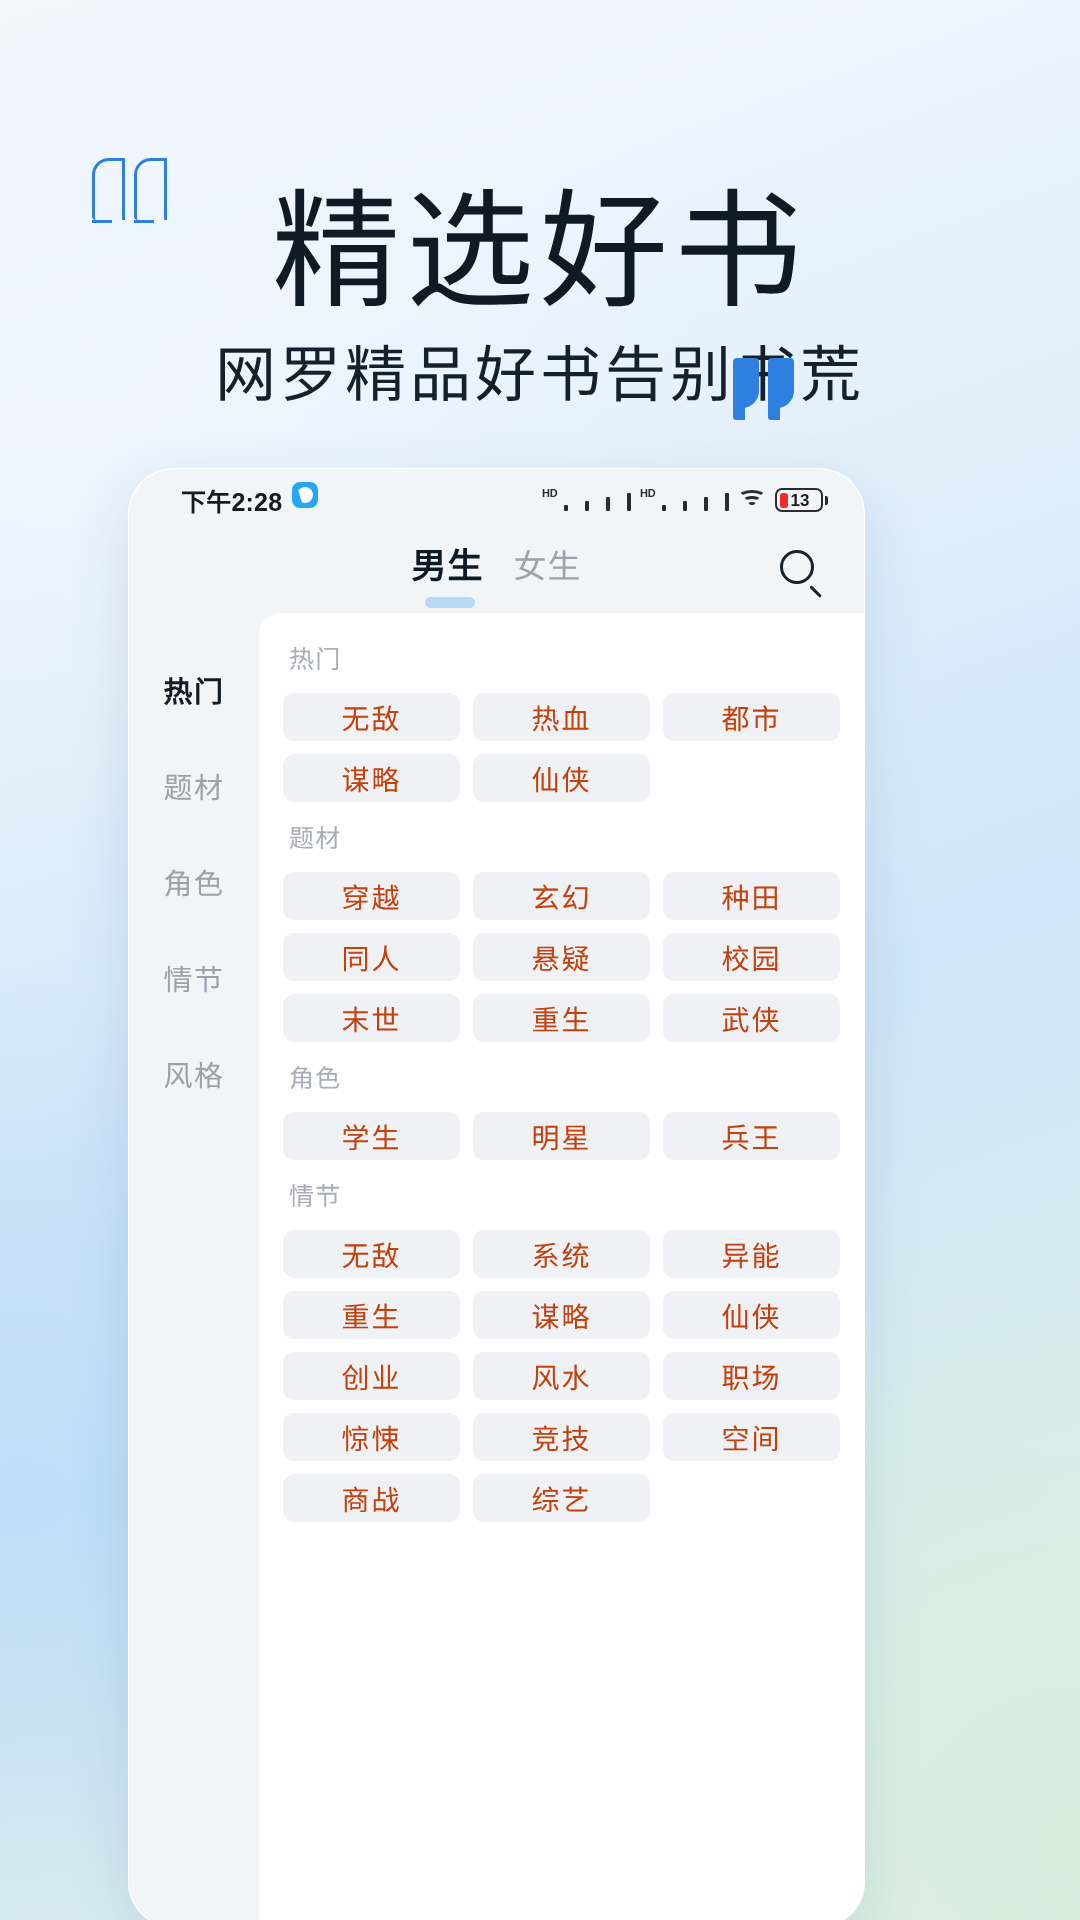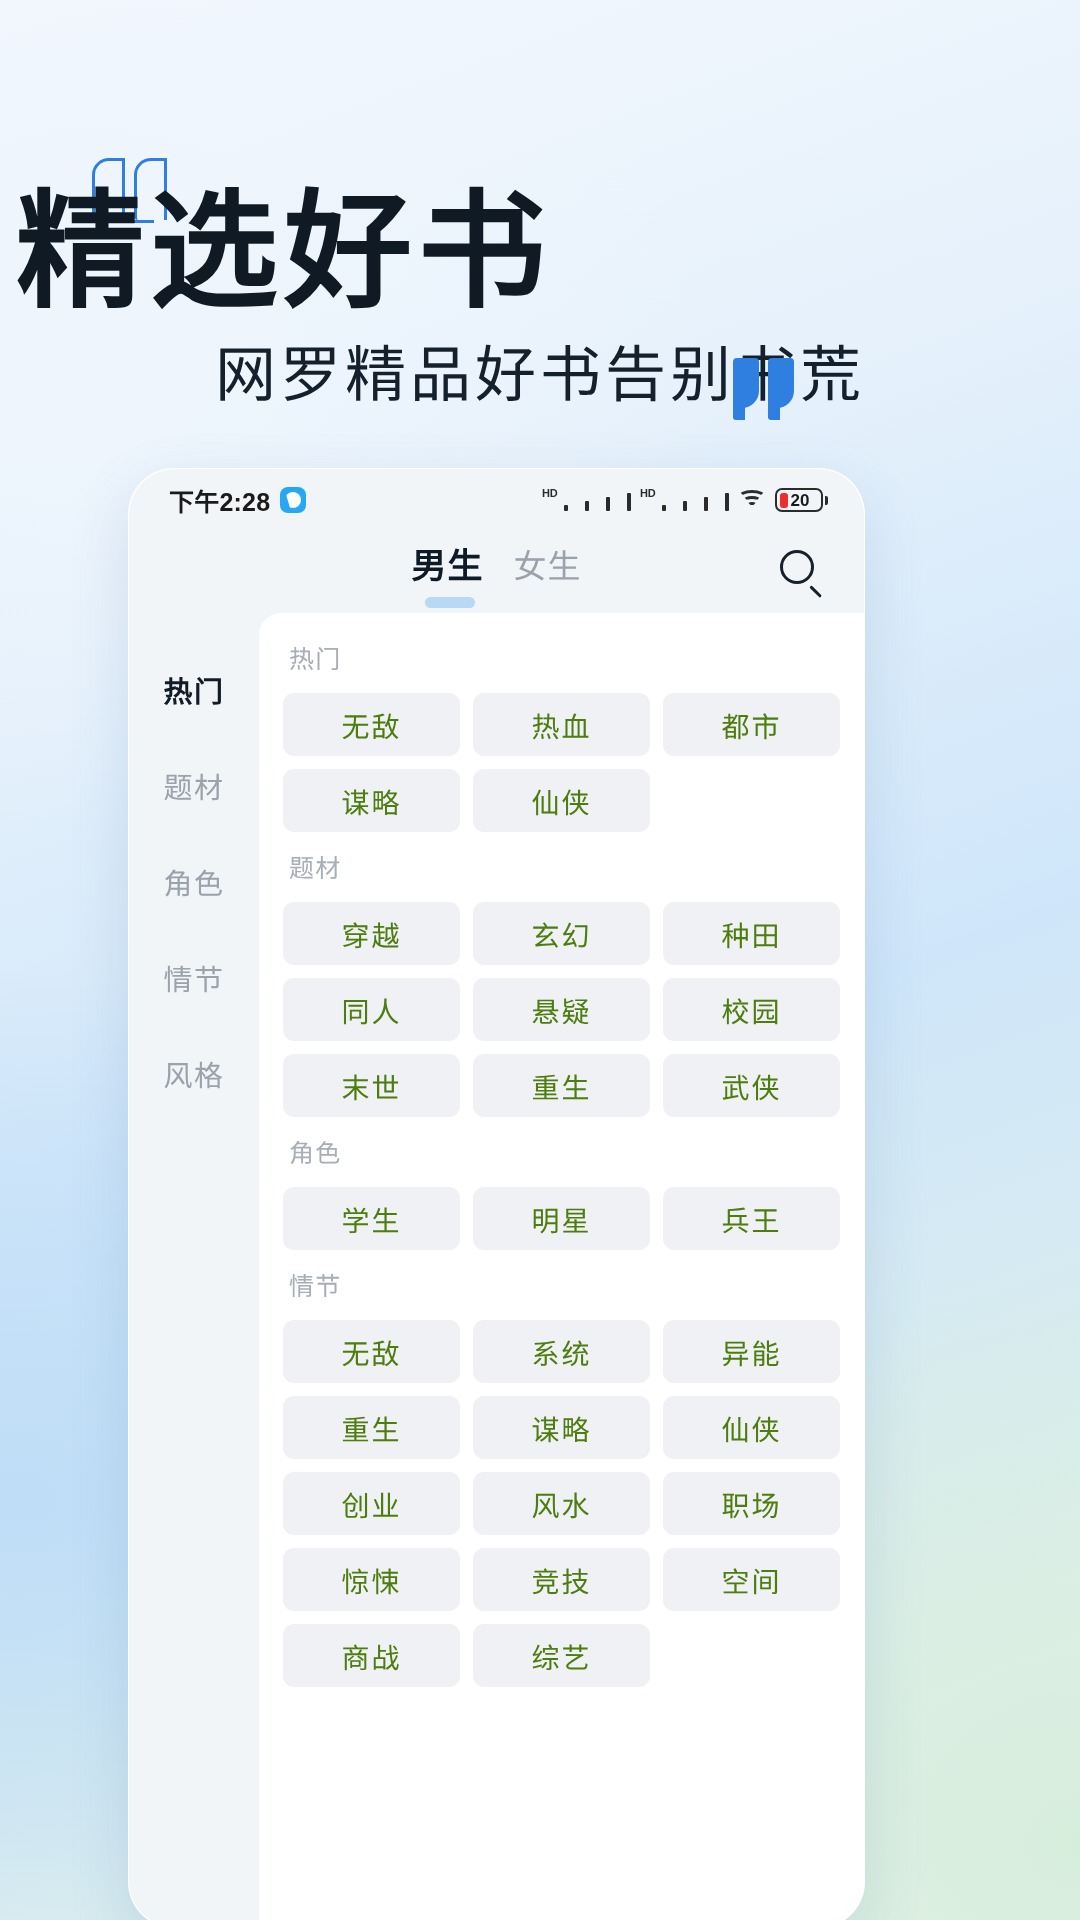--- a/index.html
+++ b/index.html
@@ -71,25 +71,26 @@
     position: absolute;
     left: 0; bottom: -12px;
     width: 12px; height: 16px;
     background: #2f7fe0;
     border-bottom-left-radius: 3px;
   }
 
   
   .headline {
     position: absolute;
-    left: 16px; right: 0;
+    left: 0; right: 0;
     top: 178px;
+    text-align: center;
     font-family: "Liberation Serif", "DejaVu Serif", serif;
     font-size: 128px;
-    font-weight: 700;
+    font-weight: 400;
     letter-spacing: 6px;
     color: #101a24;
     line-height: 1.18;
   }
   .subhead {
     position: absolute;
     left: 0; right: 0;
     top: 325px;
     text-align: center;
     font-size: 61px;
@@ -125,26 +126,26 @@
   .statusbar {
     height: 62px;
     padding: 0 36px 0 40px;
     display: flex;
     align-items: center;
     justify-content: space-between;
     flex: 0 0 auto;
   }
   .sb-left {
     display: flex;
-    align-items: center;
     gap: 10px;
     font-size: 25px;
     font-weight: 600;
     color: #1a1a1a;
     letter-spacing: 0.2px;
+    margin-left: 12px;
   }
   .sb-app-dot {
     width: 26px; height: 26px;
     border-radius: 8px;
     background: #25a7f5;
     position: relative;
   }
   .sb-app-dot::after {
     content: "";
     position: absolute;
@@ -345,28 +346,28 @@
     margin: 16px 0 18px 6px;
   }
   .group:first-child .group-title { margin-top: 4px; }
 
   .tag-grid {
     display: grid;
     grid-template-columns: repeat(3, 1fr);
     gap: 13px;
   }
   .tag {
-    height: 63px;
+    height: 48px;
     background: #eff1f4;
     border-radius: 11px;
     display: flex;
     align-items: center;
     justify-content: center;
     font-size: 28px;
-    color: #4d7c0f;
+    color: #c2410c;
     letter-spacing: 2px;
     cursor: pointer;
   }
 </style>
 </head>
 <body>
 
 <div class="promo">
 
   <div class="quote-open">
@@ -406,21 +407,21 @@
               <i></i>
           </span>
           <span class="wifi">
             <span></span>
               <span></span>
               <span></span>
           </span>
           <span class="battery">
             <span class="battery-body">
               <span class="battery-fill"></span>
-              <span class="battery-pct">20</span>
+              <span class="battery-pct">13</span>
             </span>
             <span class="battery-cap"></span>
           </span>
         </div>
       </div>
 
       <div class="navbar">
         <div class="tabs">
           <span class="tab active">男生</span>
           <span class="tab">女生</span>

